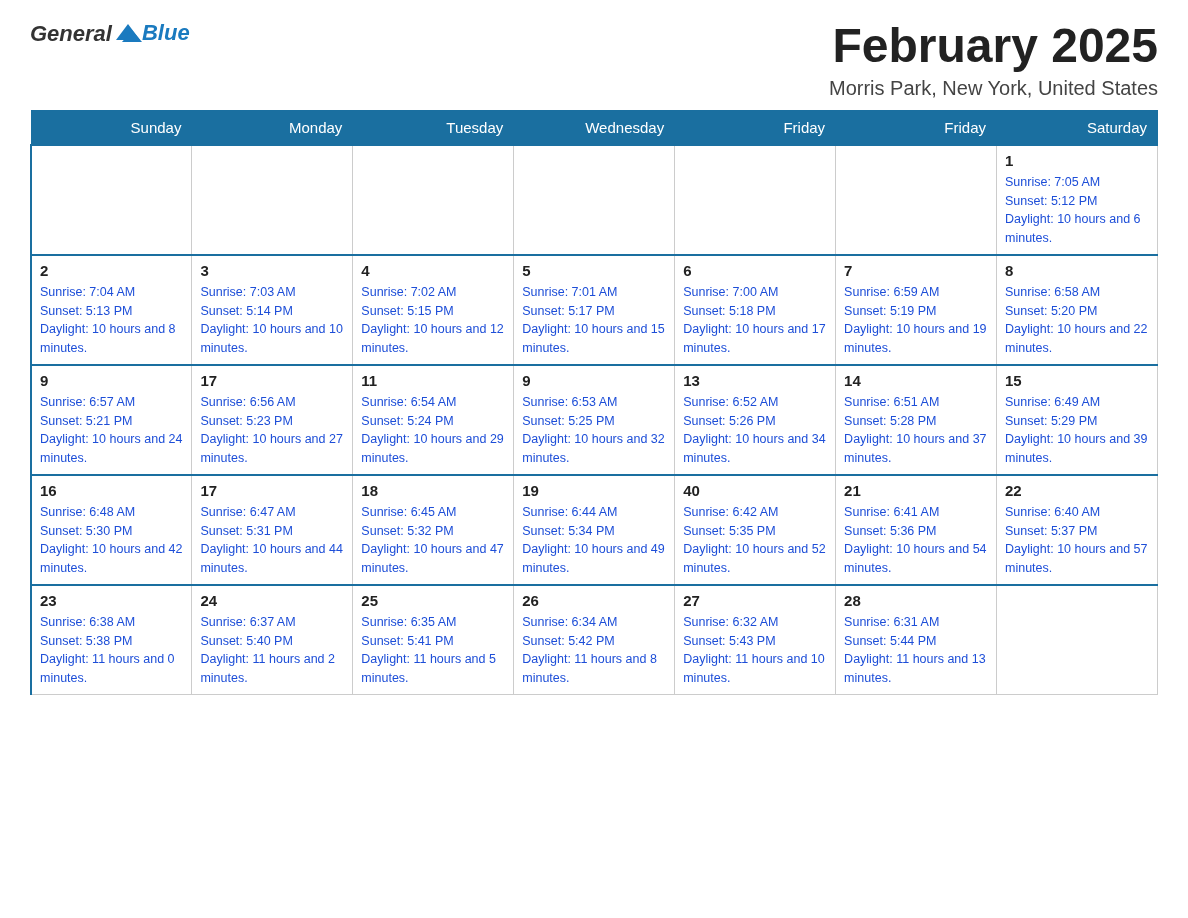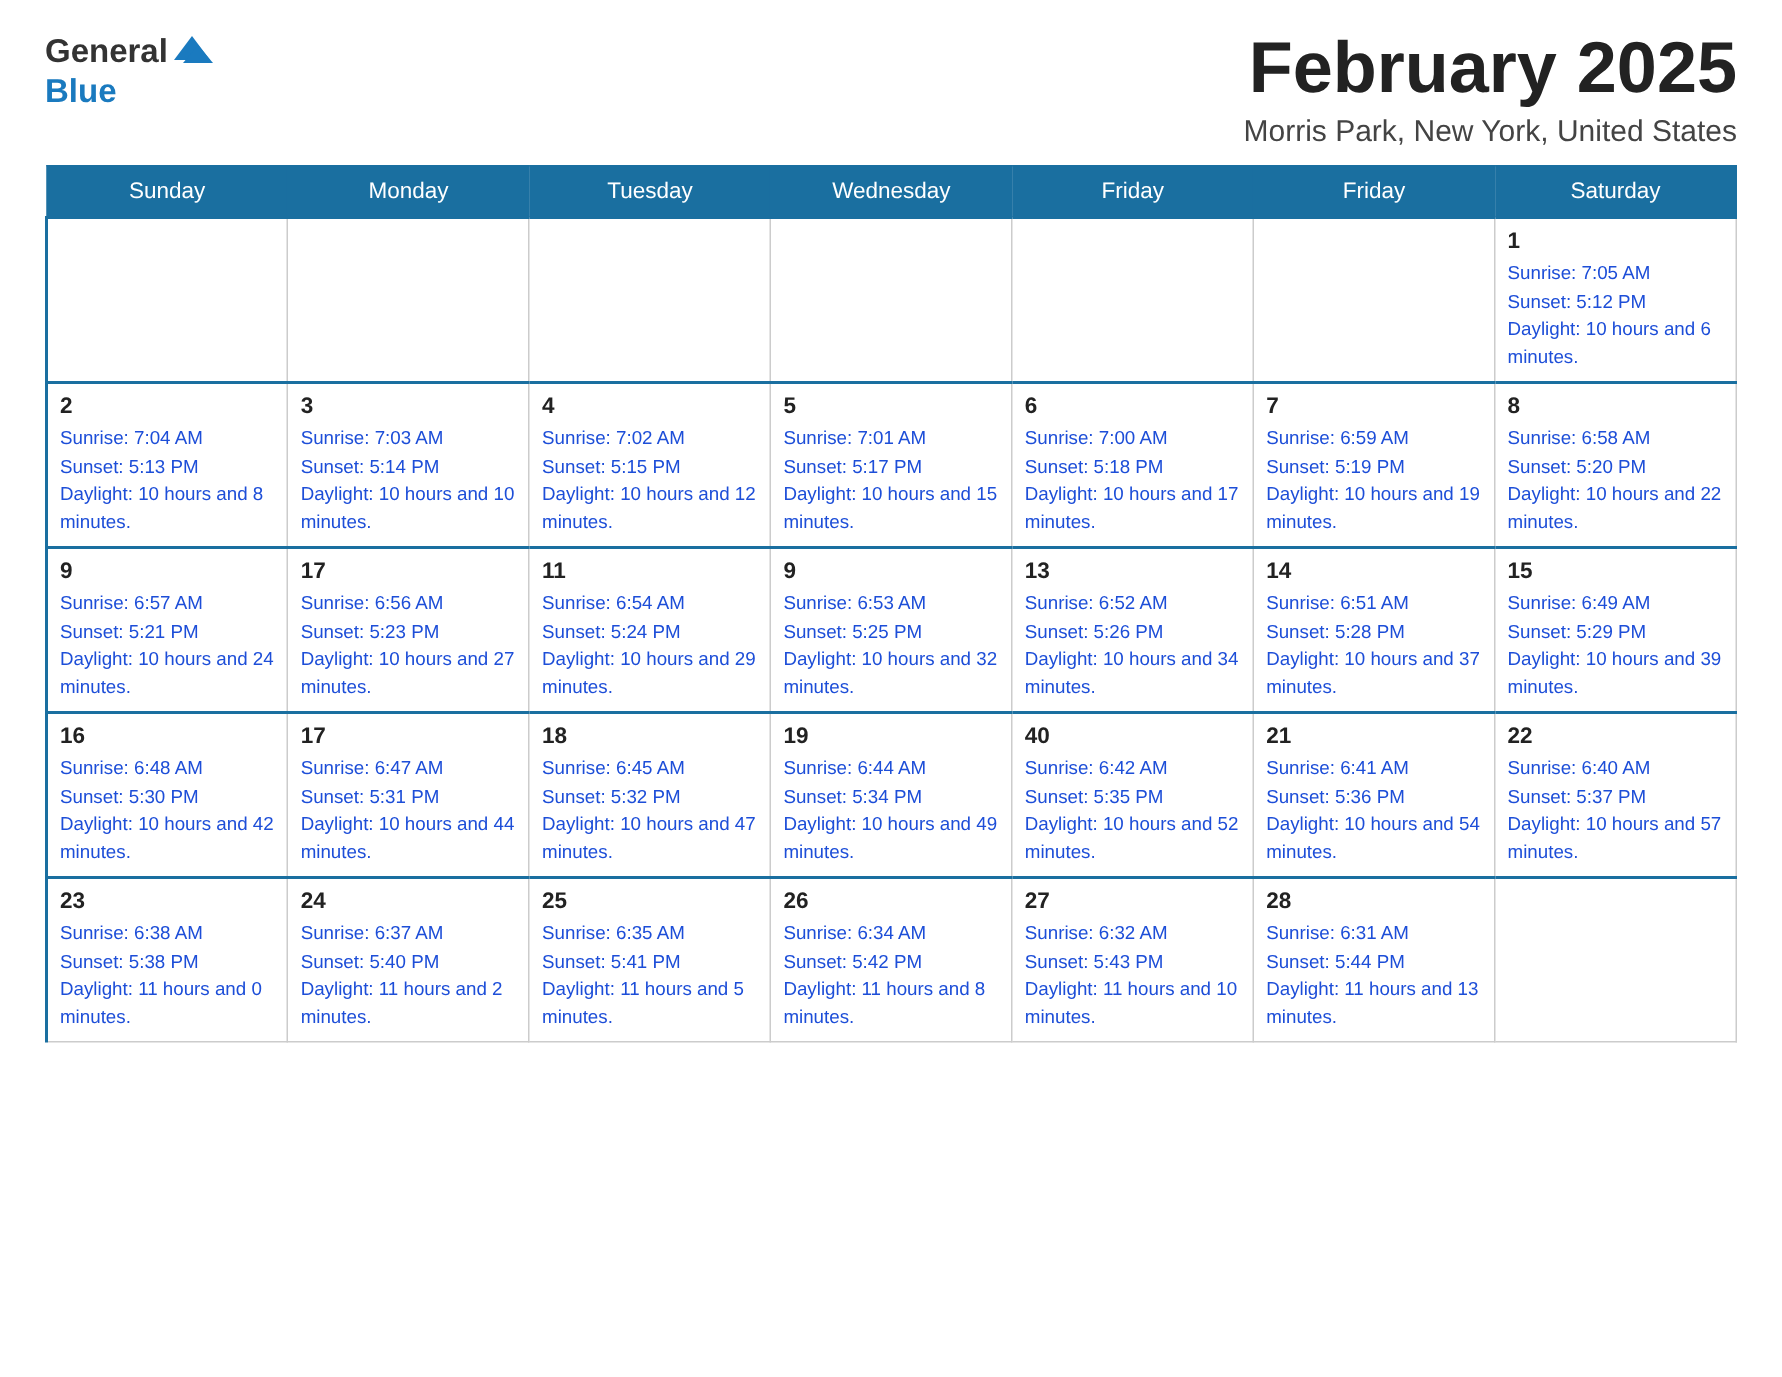--- a/index.html
+++ b/index.html
@@ -31,22 +31,23 @@
     }
 
     .logo-icon {
       width: 28px;
       height: 28px;
       margin-left: 2px;
     }
 
     .logo-group {
       display: flex;
-      flex-direction: column;
+      flex-direction: row;
       align-items: flex-start;
+      font-style: italic;
     }
 
     .logo-top-row {
       display: flex;
       align-items: center;
     }
 
     .title-group {
       text-align: right;
     }
@@ -69,21 +70,21 @@
       border-collapse: collapse;
       margin-top: 10px;
     }
 
     .calendar-table th {
       background-color: #1a6fa0;
       color: #fff;
       font-size: 15px;
       font-weight: normal;
       padding: 8px 10px;
-      text-align: center;
+      text-align: right;
       border: 1px solid #1a6fa0;
     }
 
     .calendar-table td {
       width: calc(100% / 7);
       vertical-align: top;
       padding: 6px 8px;
       border: 1px solid #ccc;
       min-height: 110px;
       font-size: 13px;

